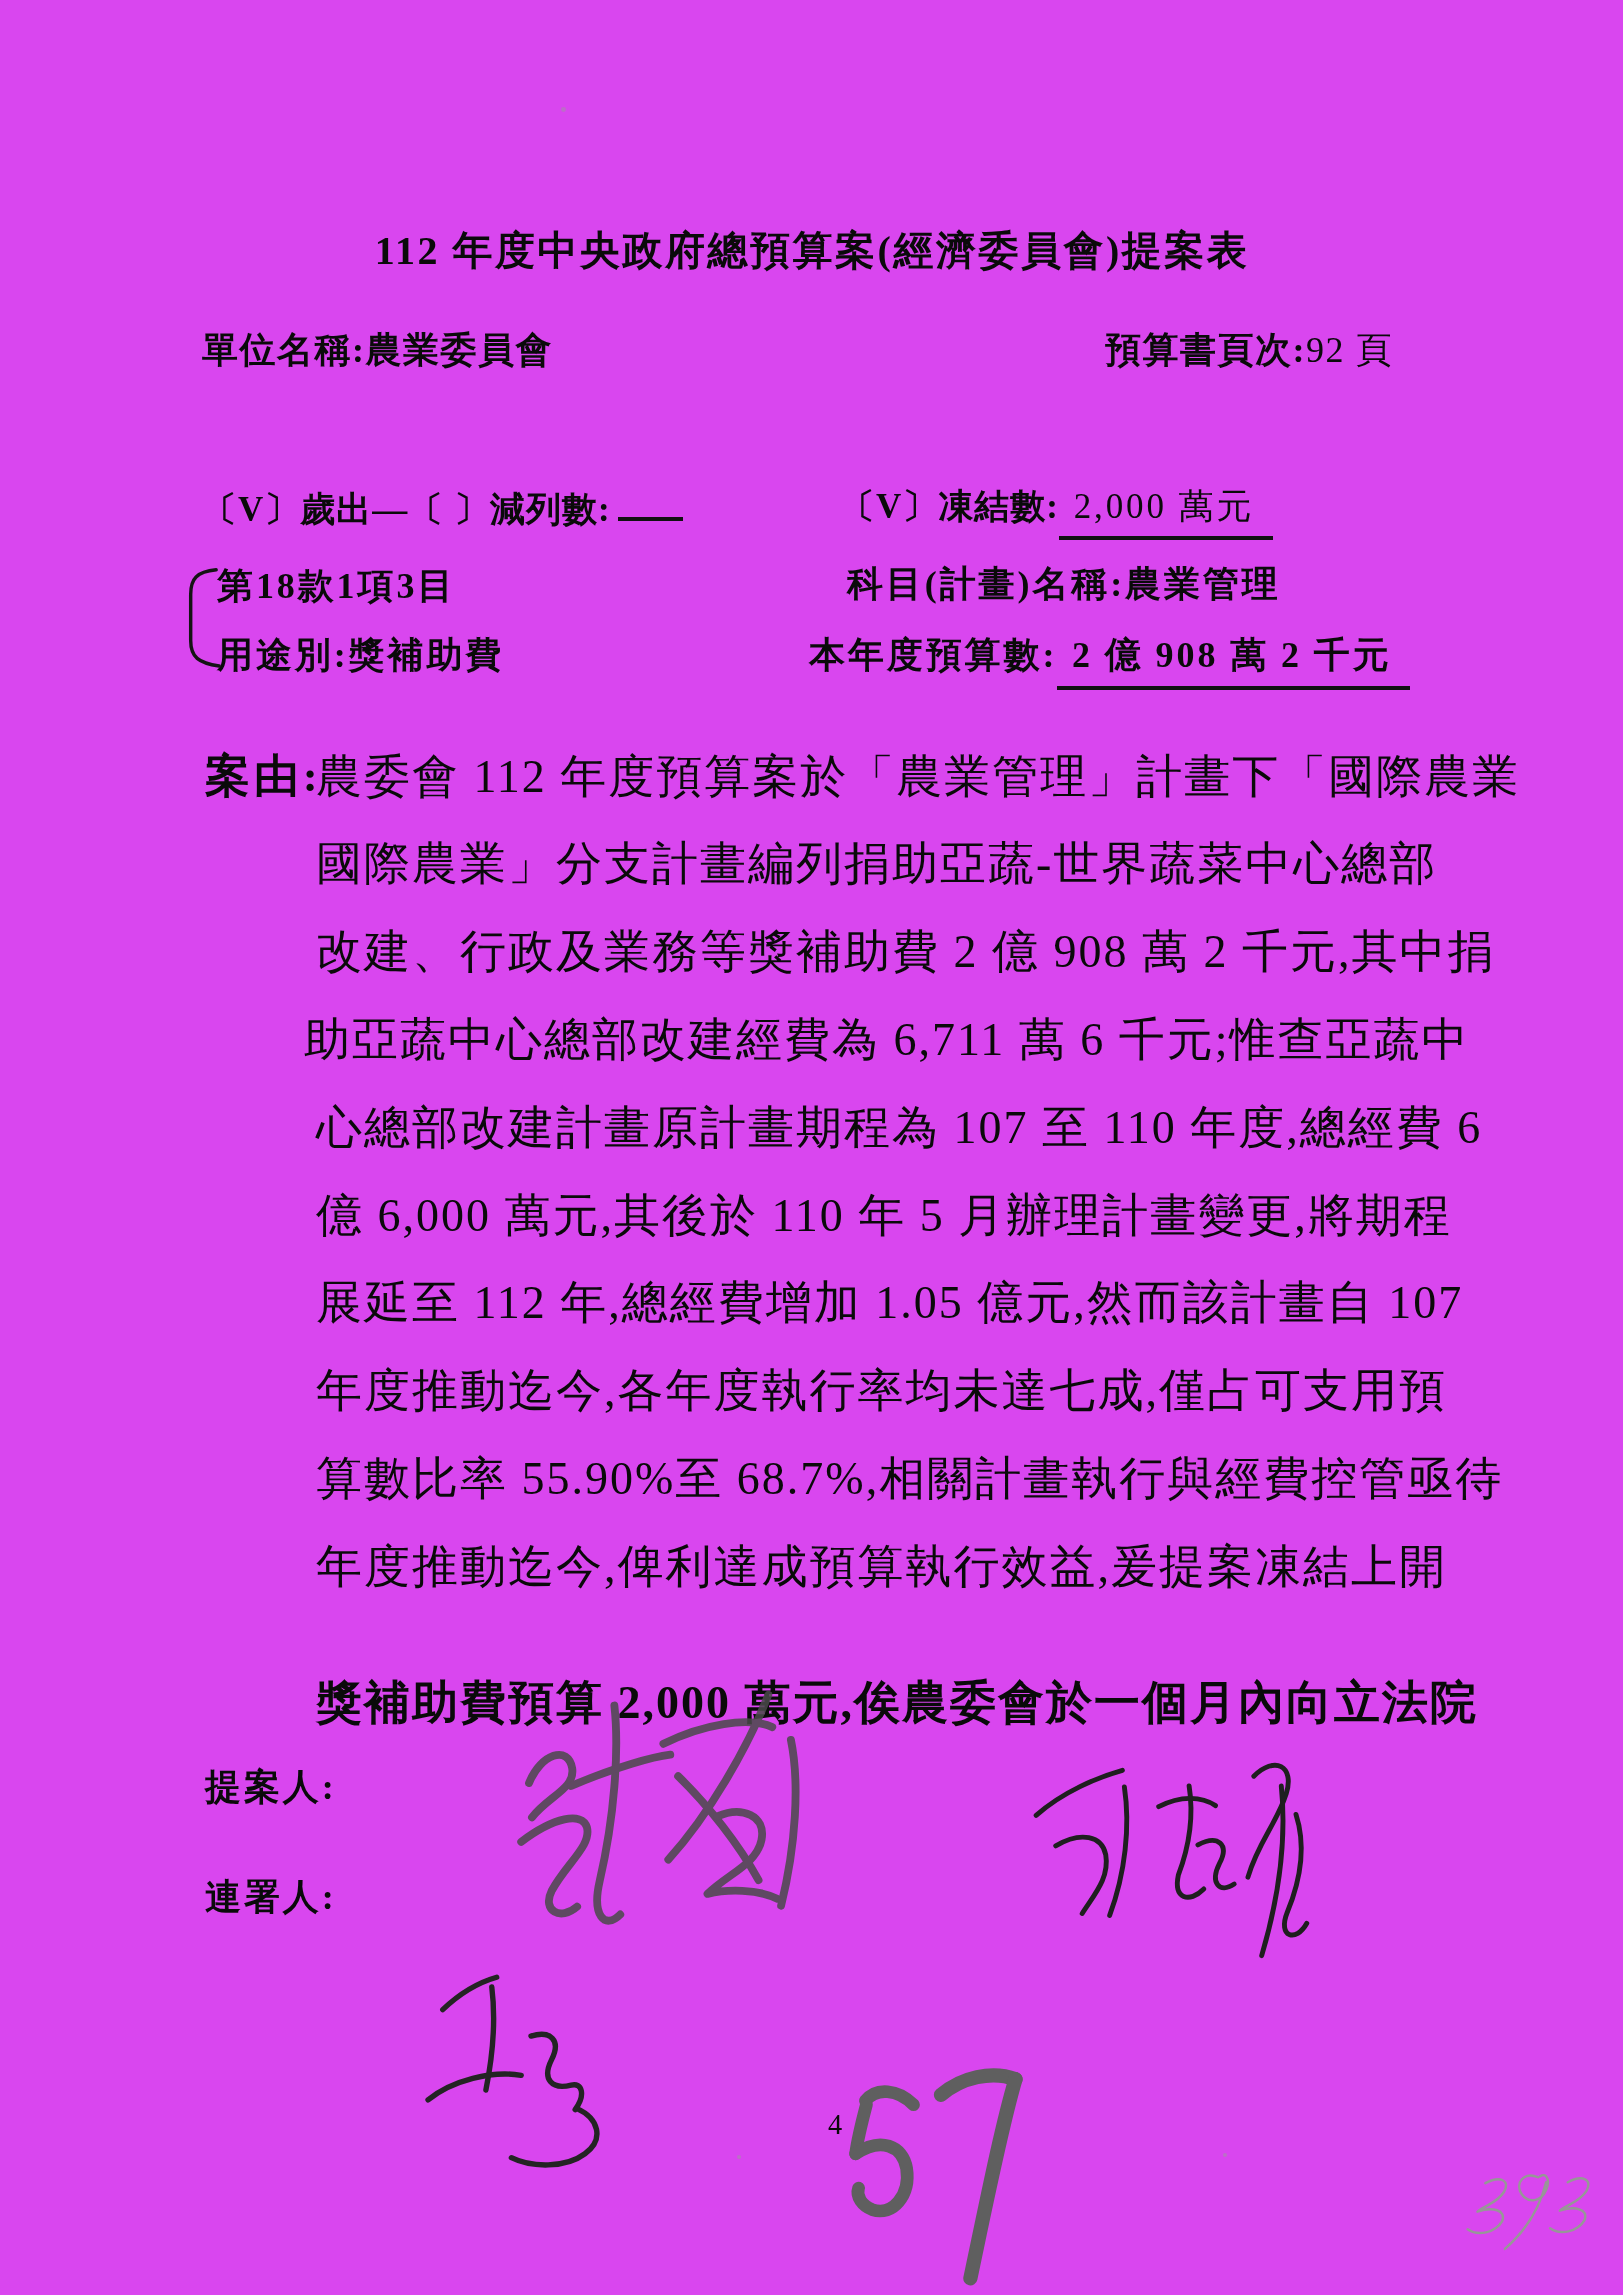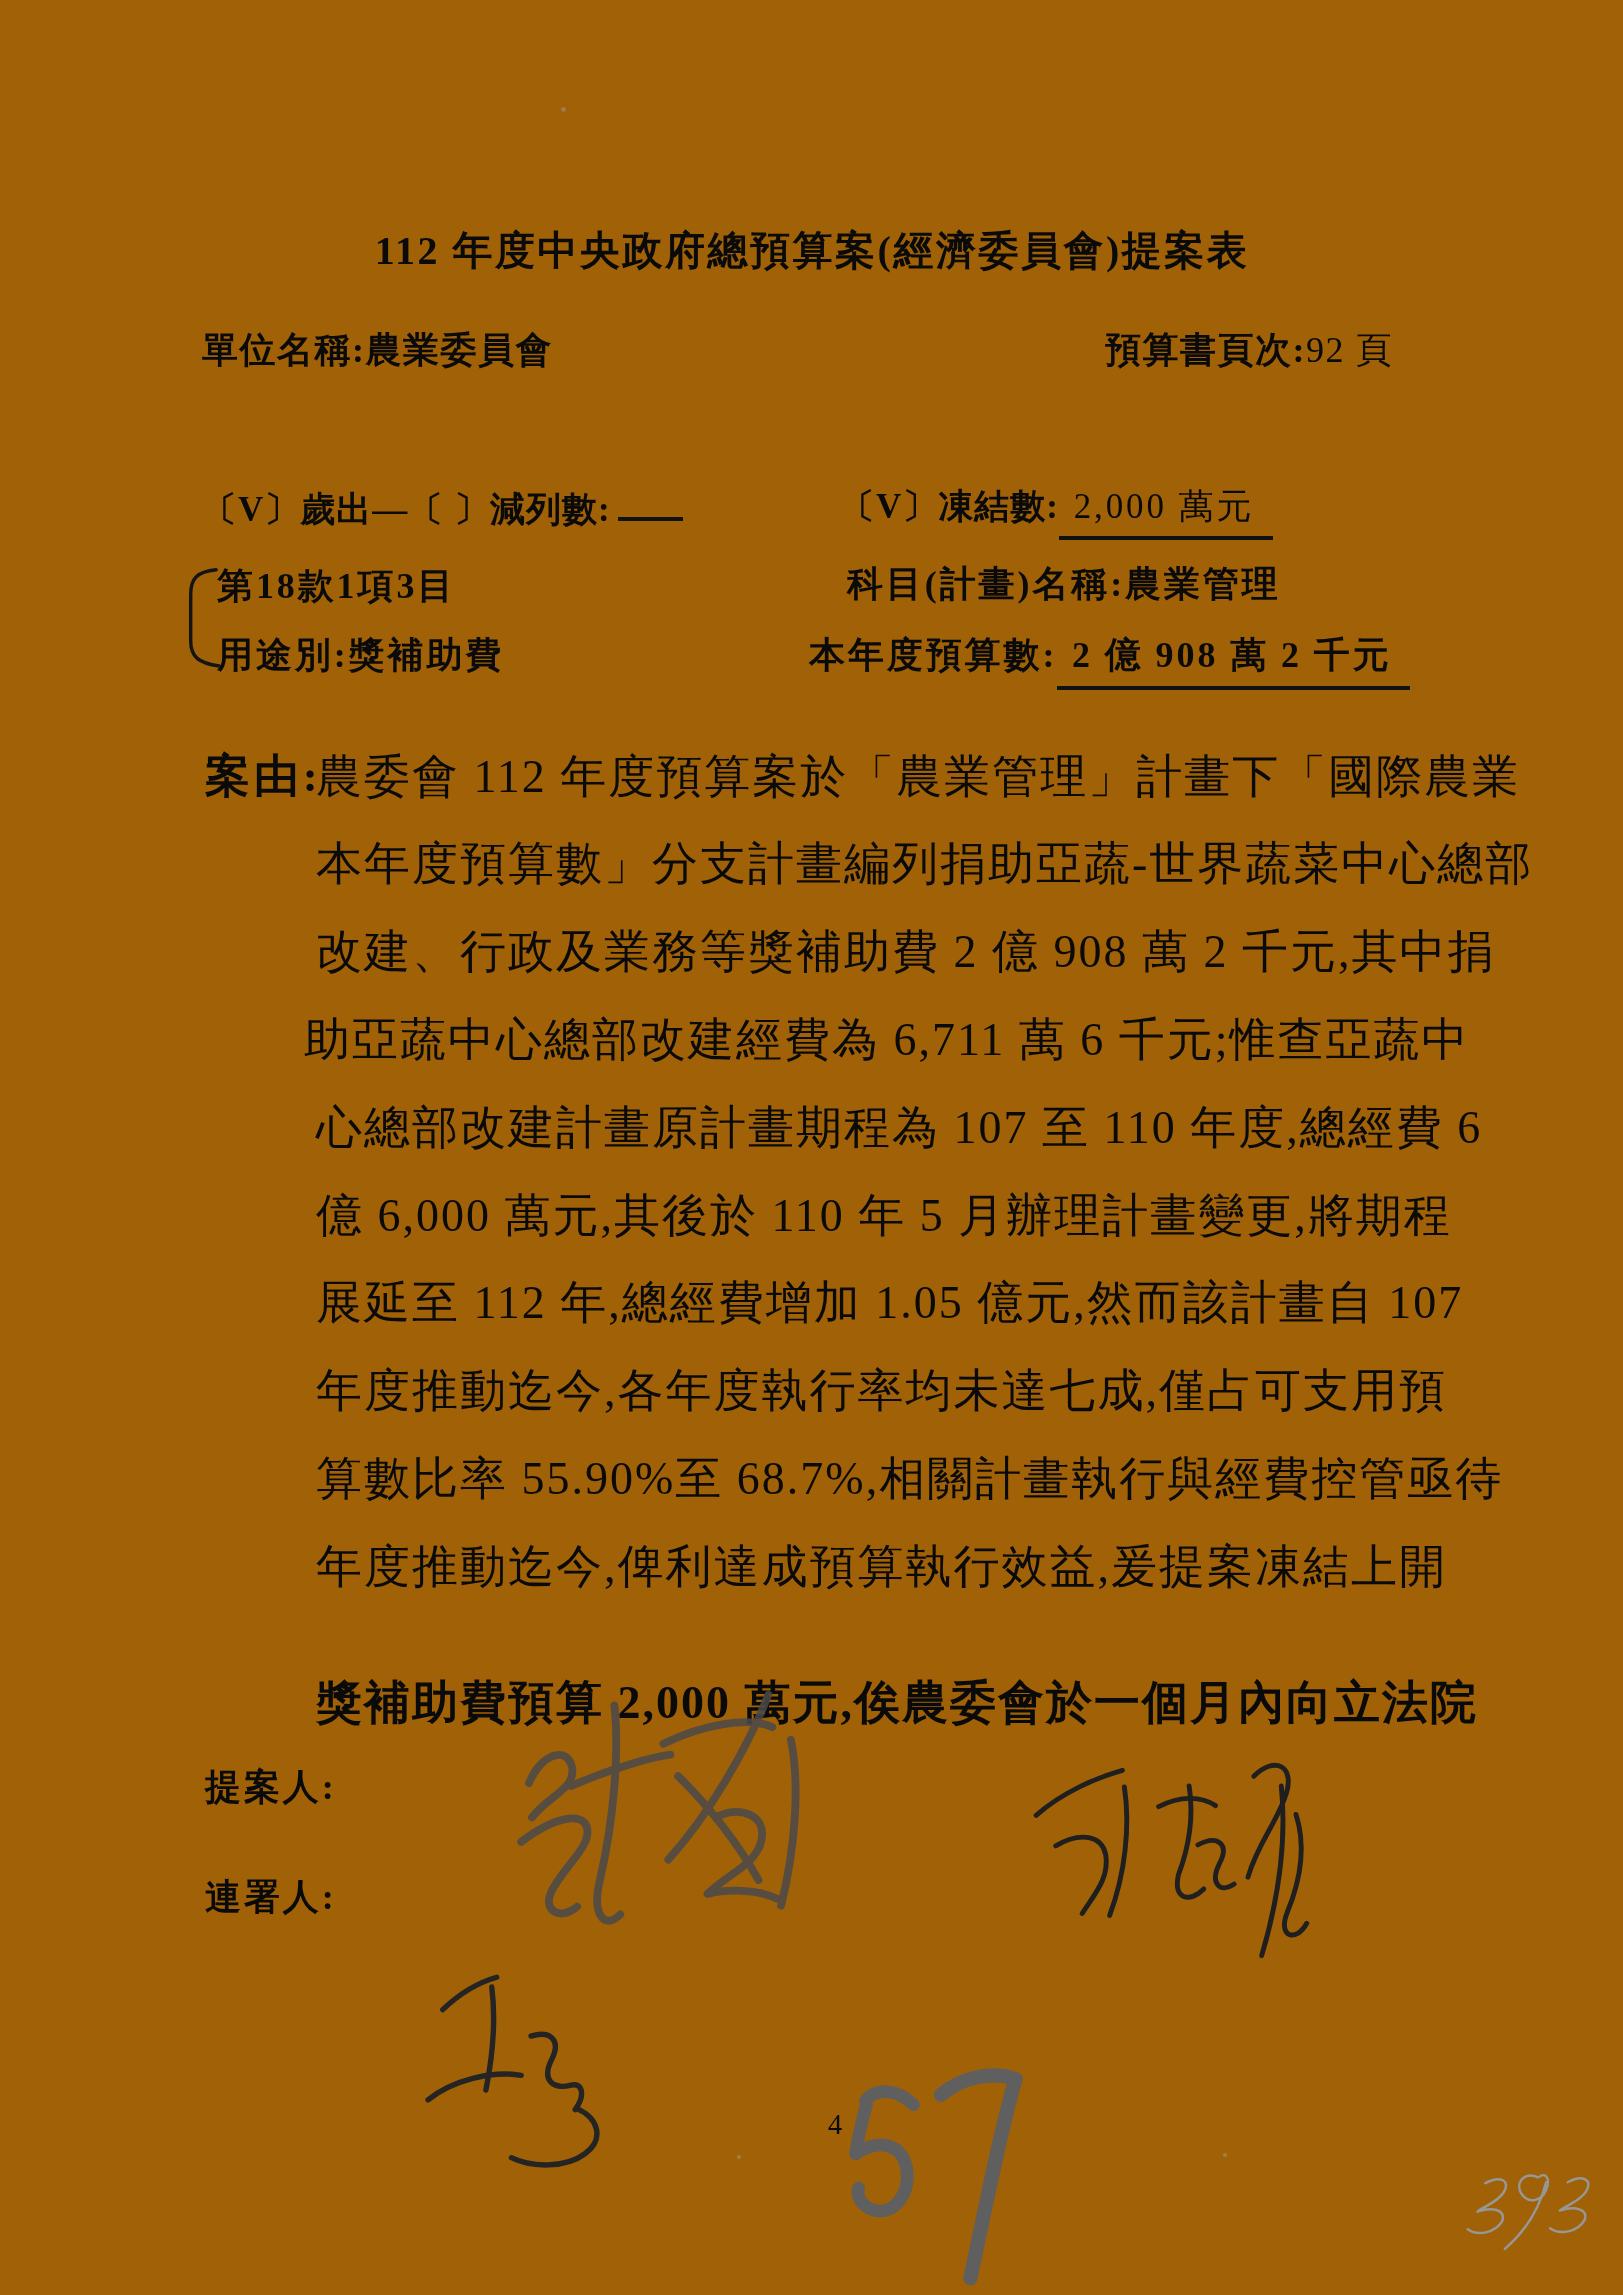--- a/index.html
+++ b/index.html
@@ -1,19 +1,19 @@
 <!DOCTYPE html>
 <html style="font-size:7.8px"><head>
 <meta charset="utf-8">
 <style>
   html,body{margin:0;padding:0;background:#888;}
   .page{
     position:relative;
     width:1624px;height:2295px;
-    background:#a16207;
+    background:#d946ef;
     font-family:"Liberation Serif","DejaVu Serif",serif;
     color:#0a0a0a;
     overflow:hidden;
   }
   .abs{position:absolute;white-space:nowrap;}
   .doc-title{
     top:223px;left:50%;transform:translateX(-50%);
     font-size:40px;font-weight:bold;letter-spacing:2.5px;
   }
   .hdr{font-size:36px;font-weight:bold;letter-spacing:1.5px;}
@@ -56,21 +56,21 @@
     <span>〔V〕凍結數:</span><span class="uval">2,000 萬元</span>
   </div>
 
   <div class="abs sec" style="top:562px;left:217px;">第18款1項3目</div>
   <div class="abs sec" style="top:560px;left:807px;margin-left:40px;"><span>科目(計畫)名稱:</span><span class="val">農業管理</span></div>
   <div class="abs sec" style="top:631px;left:217px;"><span>用途別:</span><span class="val">獎補助費</span></div>
   <div class="abs sec" style="top:631px;left:809px;"><span>本年度預算數:</span><span class="uval" style="font-weight:bold;">2 億 908 萬 2 千元</span></div>
 
   <div class="abs case-label" style="top:746px;left:205px;">案由:</div>
   <div class="abs case-line" style="top:746px;left:316px;">農委會 112 年度預算案於「農業管理」計畫下「國際農業</div>
-  <div class="abs case-line" style="top:833px;left:316px;">本年度預算數」分支計畫編列捐助亞蔬-世界蔬菜中心總部</div>
+  <div class="abs case-line" style="top:833px;left:316px;">國際農業」分支計畫編列捐助亞蔬-世界蔬菜中心總部</div>
   <div class="abs case-line" style="top:921px;left:316px;">改建、行政及業務等獎補助費 2 億 908 萬 2 千元,其中捐</div>
   <div class="abs case-line" style="top:1009px;left:304px;">助亞蔬中心總部改建經費為 6,711 萬 6 千元;惟查亞蔬中</div>
   <div class="abs case-line" style="top:1097px;left:316px;">心總部改建計畫原計畫期程為 107 至 110 年度,總經費 6</div>
   <div class="abs case-line" style="top:1185px;left:316px;">億 6,000 萬元,其後於 110 年 5 月辦理計畫變更,將期程</div>
   <div class="abs case-line" style="top:1272px;left:316px;">展延至 112 年,總經費增加 1.05 億元,然而該計畫自 107</div>
   <div class="abs case-line" style="top:1360px;left:316px;">年度推動迄今,各年度執行率均未達七成,僅占可支用預</div>
   <div class="abs case-line" style="top:1448px;left:316px;">算數比率 55.90%至 68.7%,相關計畫執行與經費控管亟待</div>
   <div class="abs case-line" style="top:1536px;left:316px;">年度推動迄今,俾利達成預算執行效益,爰提案凍結上開</div>
   <div class="abs case-line" style="top:1672px;left:316px;font-weight:bold;">獎補助費預算 2,000 萬元,俟農委會於一個月內向立法院</div>
 

